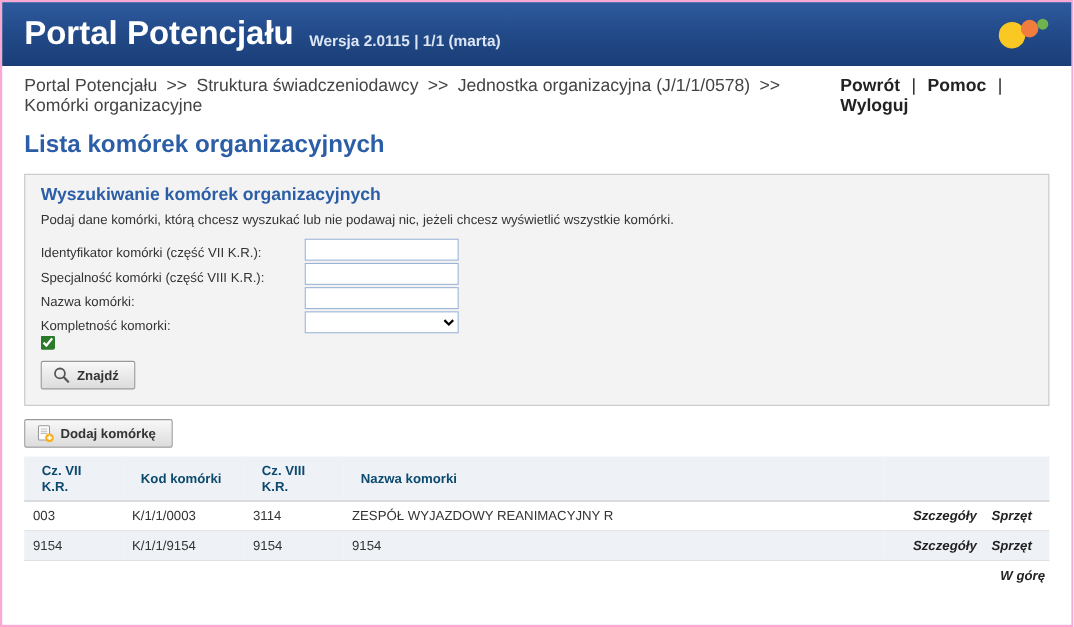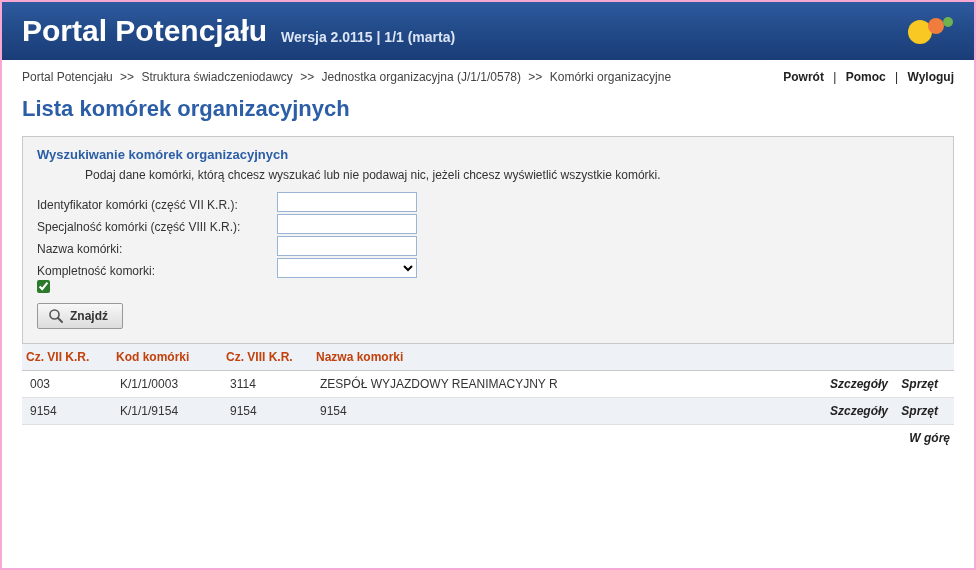--- a/index.html
+++ b/index.html
@@ -43,21 +43,21 @@
     top: 10px;
   }
   .content {
     padding: 0 20px 20px 20px;
   }
   .topbar {
     display: flex;
     justify-content: space-between;
     align-items: center;
     padding: 10px 0 6px 0;
-    font-size: 12px;
+    font-size: 16px;
   }
   .breadcrumb {
     color: #444;
   }
   .breadcrumb a { color: #444; text-decoration: none; }
   .bc-sep { color: #444; padding: 0 4px; }
   .toplinks { font-weight: bold; color: #222; }
   .toplinks a { color: #222; text-decoration: none; cursor: pointer; }
   .toplinks .sep { padding: 0 6px; font-weight: normal; }
   .page-heading {
@@ -68,24 +68,24 @@
     font-family: "Trebuchet MS", Verdana, sans-serif;
   }
   .search-panel {
     border: 1px solid #c8c8c8;
     background: #f3f3f3;
     padding: 10px 14px 14px 14px;
   }
   .search-title {
     color: #2b5ea6;
     font-weight: bold;
-    font-size: 13px;
+    font-size: 16px;
     margin-bottom: 6px;
   }
-  .search-hint { color: #333; margin-bottom: 10px; margin-left: 48px; }
+  .search-hint { color: #333; margin-bottom: 10px; }
   .form-row {
     display: flex;
     align-items: flex-end;
     margin-bottom: 2px;
   }
   .form-row label {
     width: 240px;
     color: #333;
   }
   .form-row input[type="text"],
@@ -121,23 +121,23 @@
   table.data {
     width: 100%;
     border-collapse: collapse;
   }
   table.data thead {
     background: #eef1f6;
     border-bottom: 1px solid #c8c8c8;
   }
   table.data th {
     text-align: left;
-    color: #c2410c;
-    font-weight: bold;
-    padding: 6px 4px;
+    color: #0c4a6e;
+    font-weight: bold;
+    padding: 6px 16px;
     font-size: 12px;
   }
   table.data td {
     padding: 6px 8px;
     color: #333;
     font-size: 12px;
     border-bottom: 1px solid #e0e0e0;
   }
   table.data tbody tr:nth-child(odd) { background: #fff; }
   table.data tbody tr:nth-child(even) { background: #eef1f6; }
@@ -228,20 +228,36 @@
             <svg width="16" height="16" viewBox="0 0 16 16">
               <circle cx="6.5" cy="6.5" r="4.5" fill="none" stroke="#555" stroke-width="1.6"></circle>
               <line x1="10" y1="10" x2="14" y2="14" stroke="#555" stroke-width="2" stroke-linecap="round"></line>
             </svg>
           </span>
           <span>Znajdź</span>
         </button>
       </div>
     </div>
 
+    <div class="add-btn-wrap">
+      <button class="btn">
+        <span class="ic">
+          <svg width="16" height="16" viewBox="0 0 16 16">
+            <rect x="2" y="1" width="10" height="13" rx="1" fill="#fff" stroke="#999"></rect>
+            <line x1="4" y1="4" x2="10" y2="4" stroke="#bbb"></line>
+            <line x1="4" y1="6" x2="10" y2="6" stroke="#bbb"></line>
+            <line x1="4" y1="8" x2="10" y2="8" stroke="#bbb"></line>
+            <circle cx="12" cy="12" r="4" fill="#f8b020"></circle>
+            <line x1="12" y1="10" x2="12" y2="14" stroke="#fff" stroke-width="1.6"></line>
+            <line x1="10" y1="12" x2="14" y2="12" stroke="#fff" stroke-width="1.6"></line>
+          </svg>
+        </span>
+        <span>Dodaj komórkę</span>
+      </button>
+    </div>
 
     <table class="data">
       <thead>
         <tr>
           <th style="width:90px">Cz. VII K.R.</th>
           <th style="width:110px">Kod komórki</th>
           <th style="width:90px">Cz. VIII K.R.</th>
           <th>Nazwa komorki</th>
           <th style="width:150px"></th>
         </tr>

